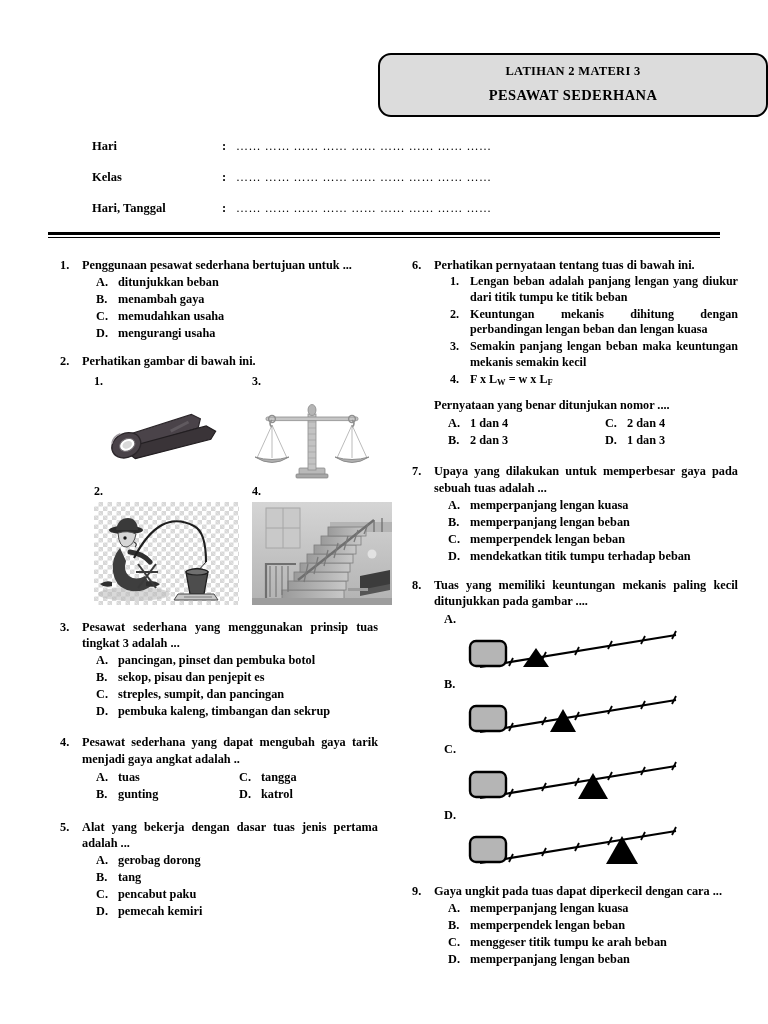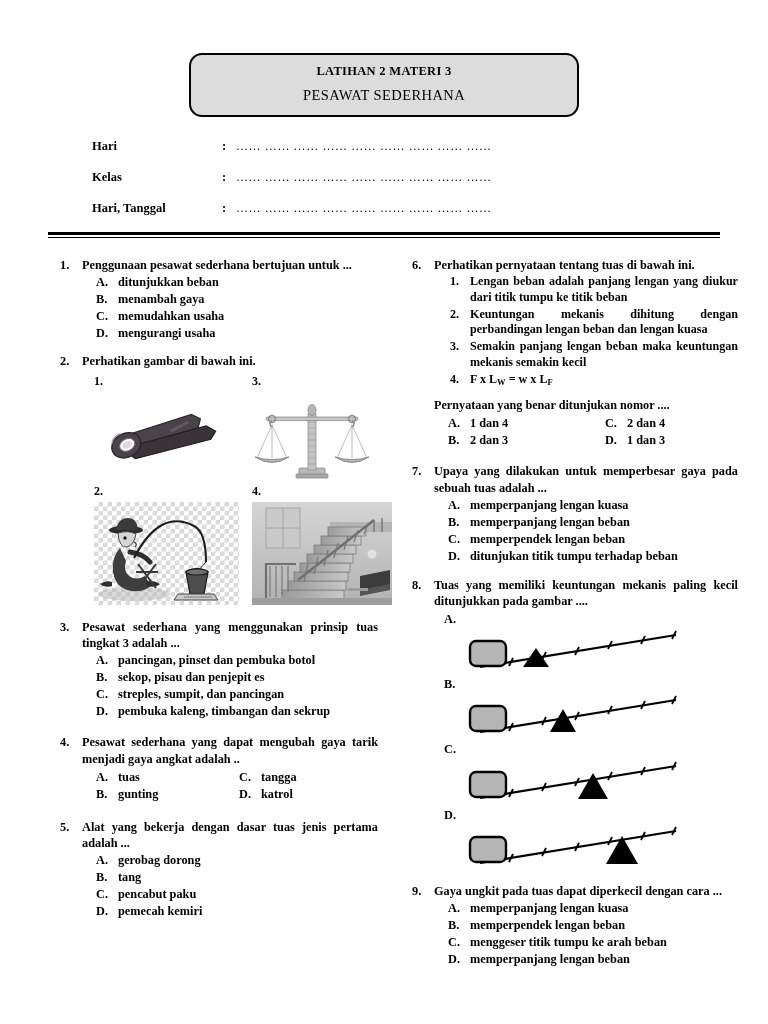--- a/index.html
+++ b/index.html
@@ -20,39 +20,39 @@
     height: 1024px;
     box-sizing: border-box;
     padding: 0;
     position: relative;
   }
 
   
   .title-wrap {
     padding-top: 53px;
     display: flex;
-    justify-content: center;
+    justify-content: flex-end;
   }
   .title-box {
     width: 390px;
     border: 2.2px solid #000;
     border-radius: 13px;
     background: #dcdcdc;
     text-align: center;
     padding: 9px 0 11px 0;
     box-sizing: border-box;
   }
   .title-line1 {
     font-weight: bold;
     font-size: 12.5px;
     letter-spacing: .3px;
     margin-bottom: 8px;
   }
   .title-line2 {
-    font-weight: normal;
+    font-weight: bold;
     font-size: 14.5px;
     letter-spacing: .4px;
   }
 
   
   .ident {
     margin: 22px 0 0 92px;
     width: 600px;
   }
   .ident-row {
@@ -600,21 +600,21 @@
             <div class="opt">
               <div class="opt-key">B.</div>
               <div class="opt-val">memperpanjang lengan beban</div>
             </div>
             <div class="opt">
               <div class="opt-key">C.</div>
               <div class="opt-val">memperpendek lengan beban</div>
             </div>
             <div class="opt">
               <div class="opt-key">D.</div>
-              <div class="opt-val">ditunjukan titik tumpu terhadap beban</div>
+              <div class="opt-val">mendekatkan titik tumpu terhadap beban</div>
             </div>
           </div>
         </div>
       </div>
 
       <div class="q" style="margin-top:12px;">
         <div class="q-num">8.</div>
         <div class="q-body">
           <div class="q-text">Tuas yang memiliki keuntungan mekanis paling kecil ditunjukkan pada gambar ....</div>
 

